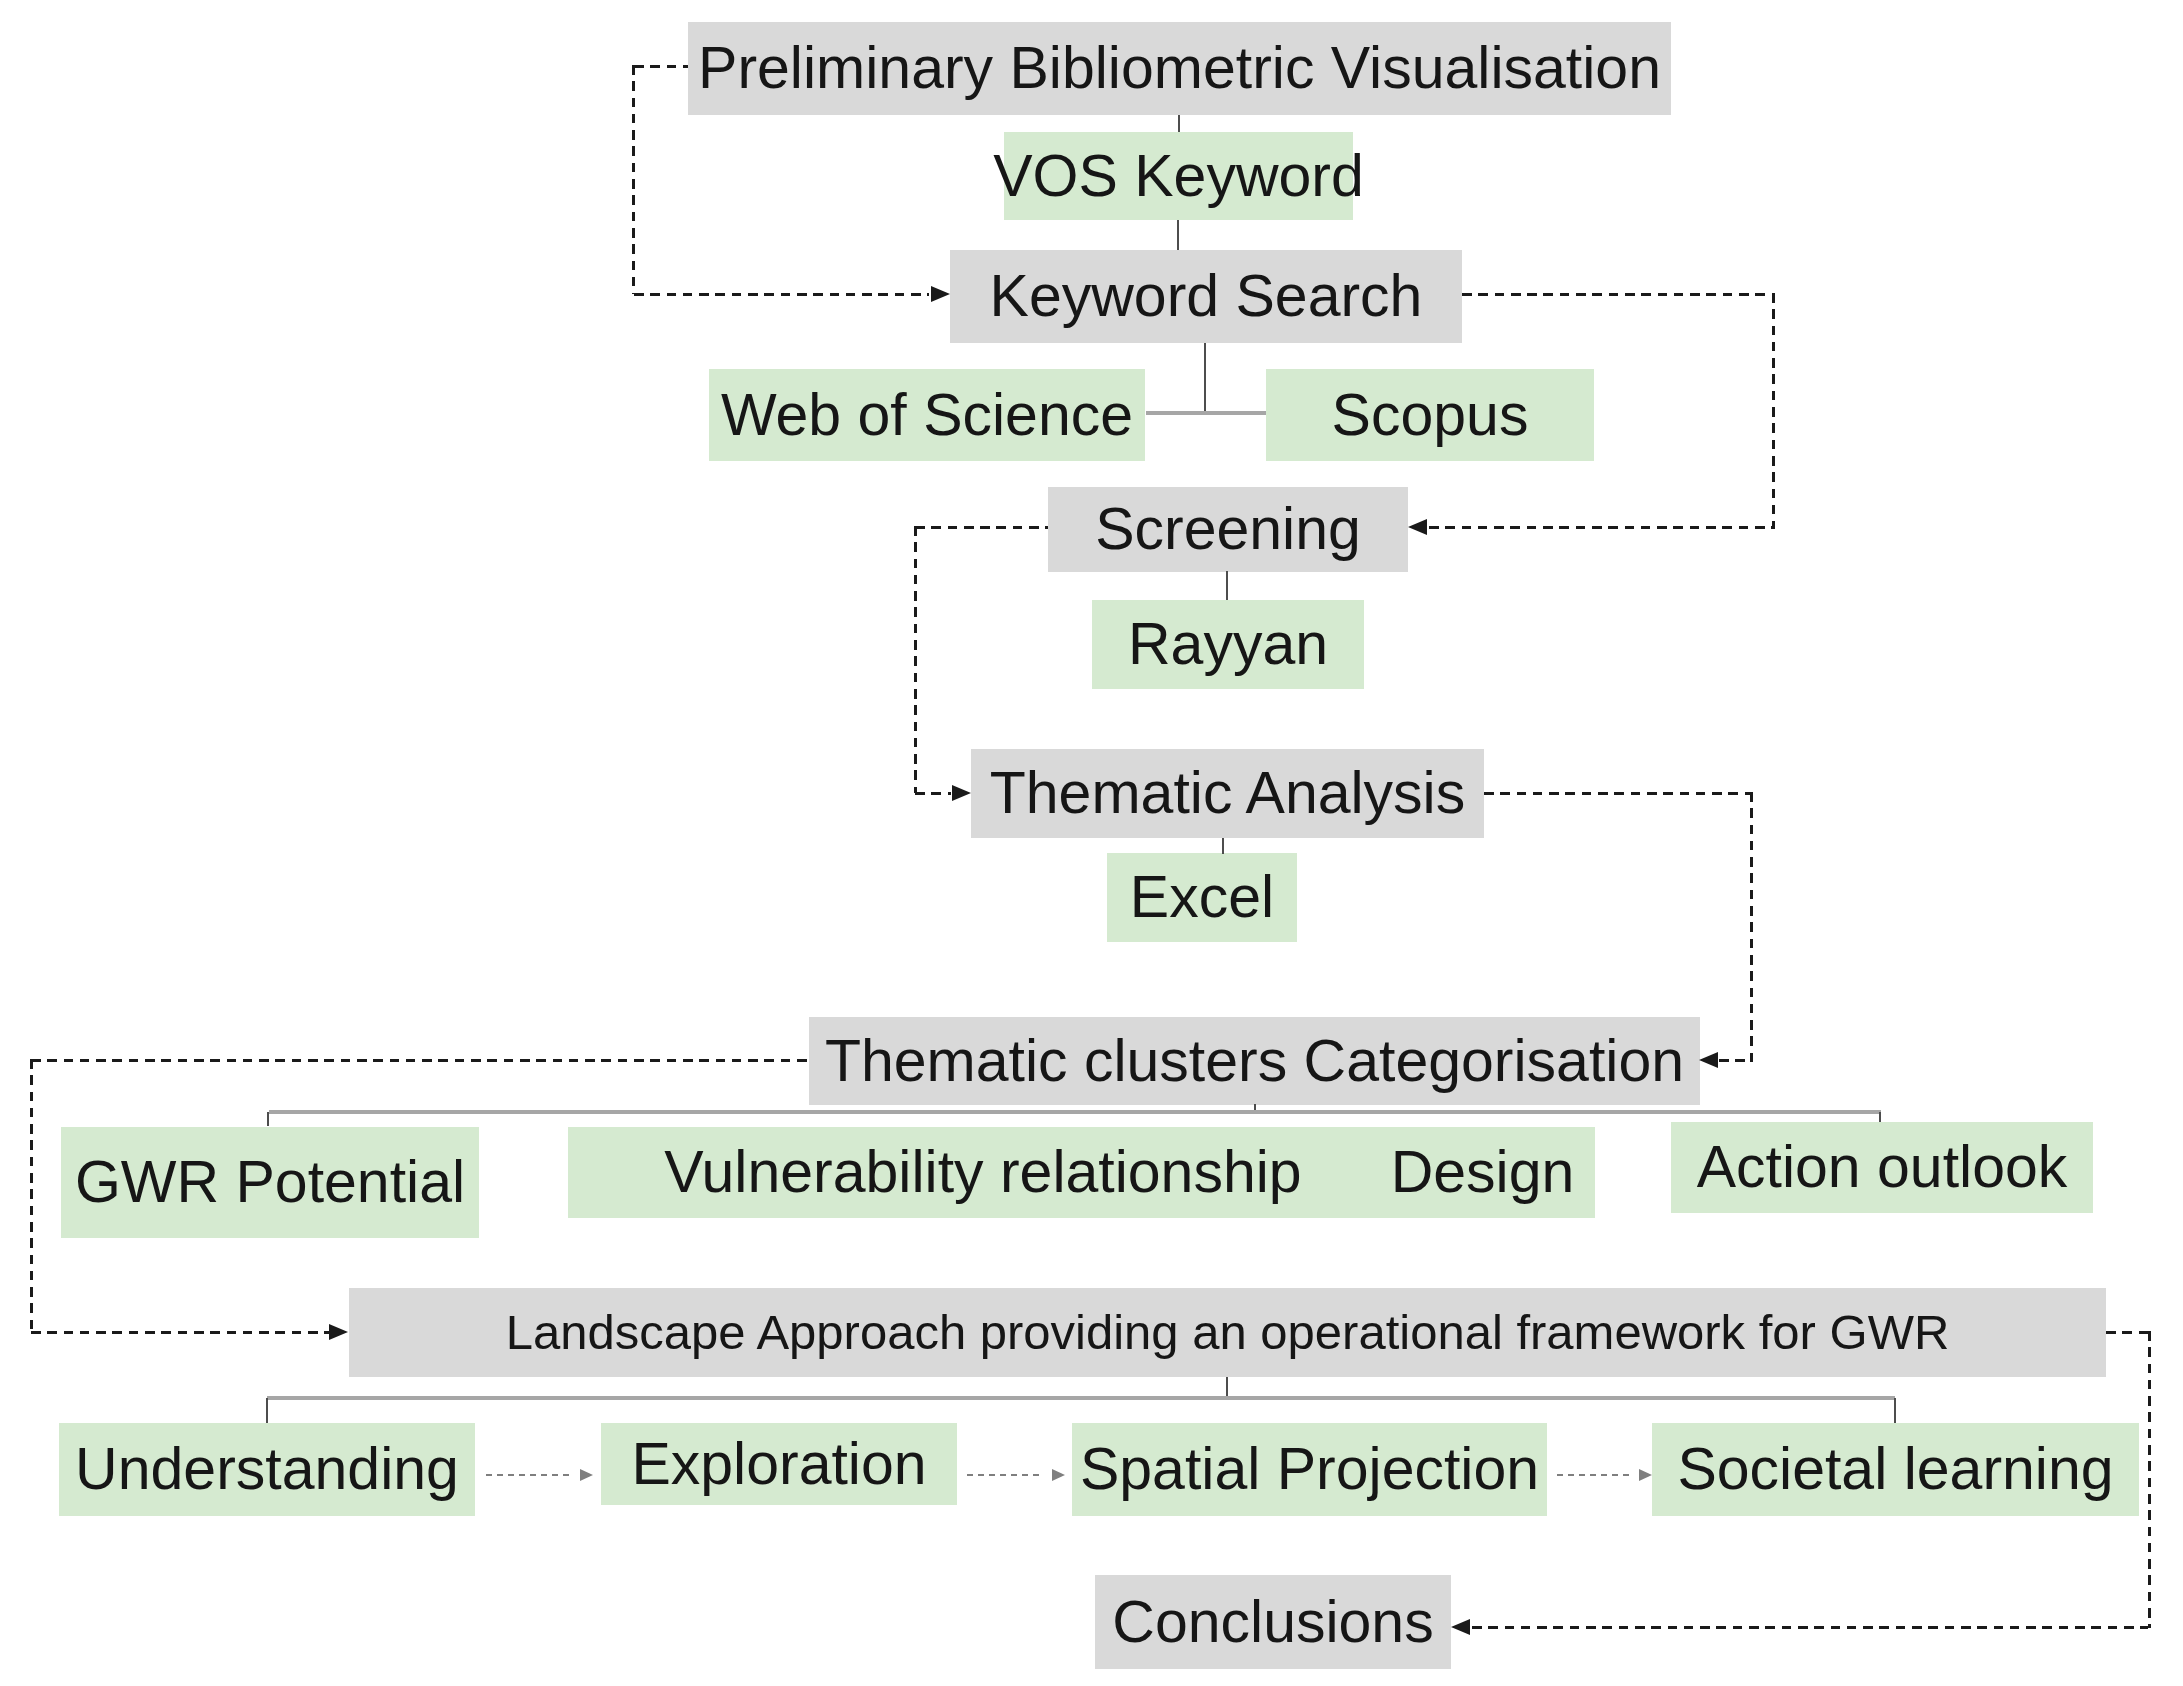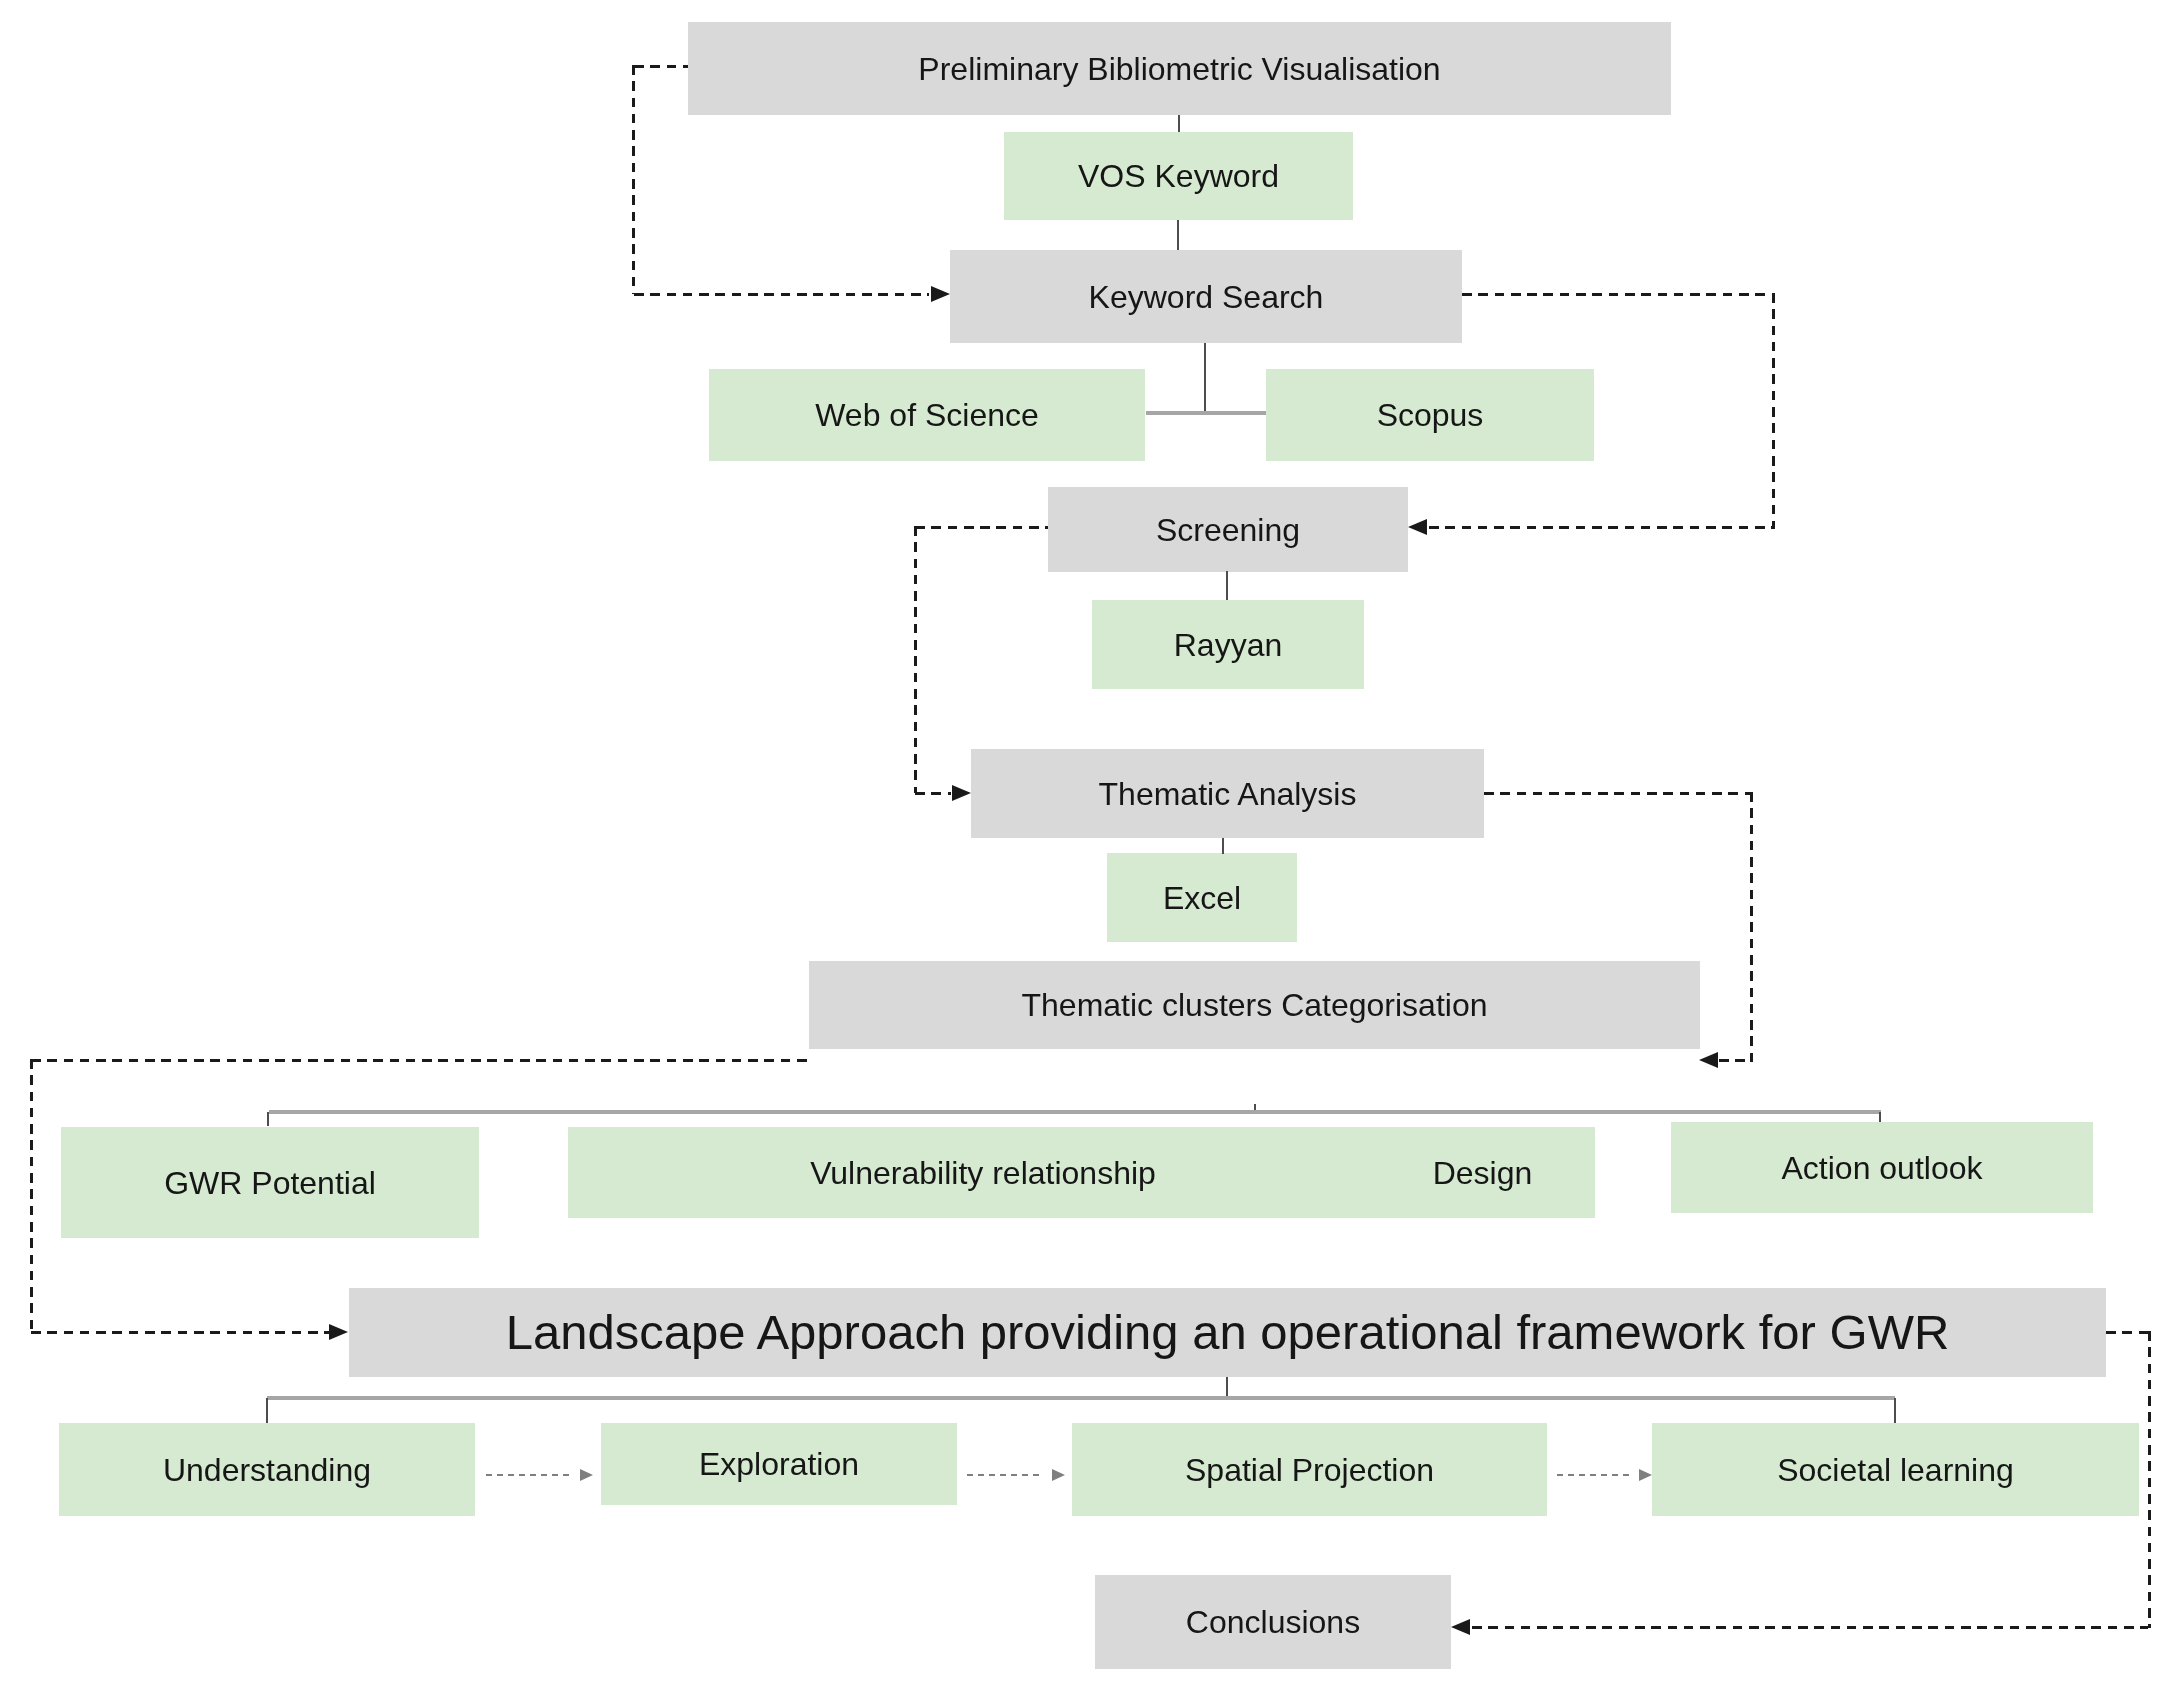--- a/index.html
+++ b/index.html
@@ -6,21 +6,21 @@
   #canvas{
     position:relative;
     width:2183px;height:1687px;
     background:#ffffff;
     overflow:hidden;
     font-family:"Liberation Sans", sans-serif;
   }
   .node{
     position:absolute;
     display:flex;align-items:center;justify-content:center;
-    font-size:32px;line-height:1;color:#161616;
+    font-size:59px;line-height:1;color:#161616;
     white-space:nowrap;text-align:center;
   }
   .process{background:#d9d9d9;}
   .tool{background:#d5ead0;}
   .big{font-size:49px;}
   
   .sv{position:absolute;width:2.2px;background:#4d4d4d;}
   .sh{position:absolute;height:3.7px;background:#a6a6a6;}
   
   .dh{position:absolute;height:3px;background:repeating-linear-gradient(to right,#1a1a1a 0 9.6px,transparent 9.6px 16.3px);}
@@ -48,21 +48,21 @@
   <div class="node tool" style="left:1266px;top:369px;width:328px;height:92px">Scopus</div>
 
   <div class="node process" style="left:1048px;top:487px;width:360px;height:85px">Screening</div>
 
   <div class="node tool" style="left:1092px;top:600px;width:272px;height:89px">Rayyan</div>
 
   <div class="node process" style="left:971px;top:749px;width:513px;height:89px">Thematic Analysis</div>
 
   <div class="node tool" style="left:1107px;top:853px;width:190px;height:89px">Excel</div>
 
-  <div class="node process" style="left:809px;top:961px;width:891px;height:88px">Thematic clusters Categorisation</div>
+  <div class="node process" style="left:809px;top:1017px;width:891px;height:88px">Thematic clusters Categorisation</div>
 
   <div class="node tool" style="left:61px;top:1127px;width:418px;height:111px">GWR Potential</div>
 
   <div class="node tool" style="left:568px;top:1127px;width:830px;height:91px">Vulnerability relationship</div>
 
   <div class="node tool" style="left:1370px;top:1127px;width:225px;height:91px">Design</div>
 
   <div class="node tool" style="left:1671px;top:1122px;width:422px;height:91px">Action outlook</div>
 
   <div class="node process big" style="left:349px;top:1288px;width:1757px;height:89px">Landscape Approach providing an operational framework for GWR</div>

